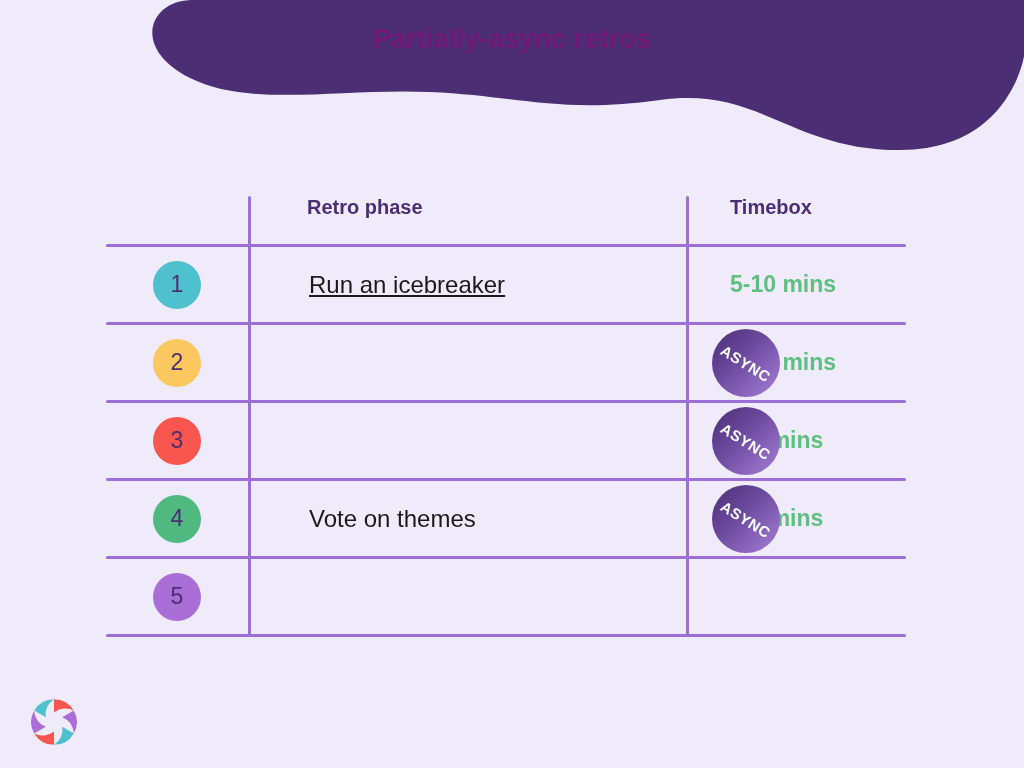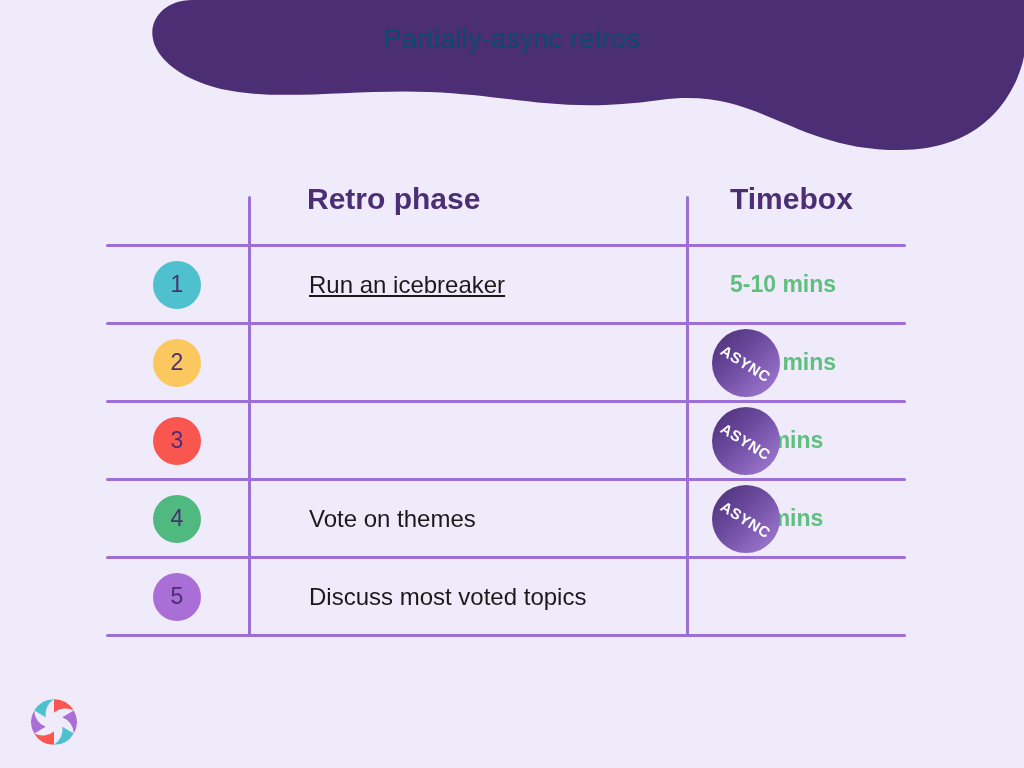--- a/index.html
+++ b/index.html
@@ -44,24 +44,24 @@
     left: 106px;
     top: 182px;
     width: 800px;
   }
   .table-head {
     position: relative;
     height: 62px;
   }
   .th {
     position: absolute;
-    font-size: 30px;
+    font-size: 20px;
     font-weight: bold;
     color: #4B2E73;
-    top: 0;
+    top: 14px;
     font-family: "Liberation Sans", sans-serif;
   }
   .th.phase { left: 201px; }
   .th.timebox { left: 624px; }
 
   .hrule {
     height: 3px;
     background: #9B6FD6;
     width: 100%;
     border-radius: 2px;
@@ -174,21 +174,21 @@
 <body style="background: rgb(239, 235, 250);">
 
 <svg id="header-blob" viewBox="0 0 1024 170" preserveAspectRatio="none" aria-hidden="true">
   <path id="blob-path" d="M192,0 L1024,0 L1024,56
        C1024,56 1010,150 900,150
        C790,150 760,86 660,100
        C560,114 520,96 430,92
        C340,88 250,108 190,78
        C130,48 150,0 192,0 Z" fill="#4B2E73"></path>
 </svg>
-<div id="header-title" style="color: #0c4a6e;">Partially-async retros</div>
+<div id="header-title" style="color: #701a75; font-weight: bold;">Partially-async retros</div>
 
 <div id="retro-table">
 
   <div class="table-head">
     <div class="th phase" style="color: rgb(75, 46, 115);">Retro phase</div>
     <div class="th timebox" style="color: rgb(75, 46, 115);">Timebox</div>
   </div>
 
   <div class="hrule" style="background: rgb(155, 111, 214);"></div>
 
@@ -251,21 +251,20 @@
   </div>
   <div class="hrule" style="background: rgb(155, 111, 214);"></div>
 
   <div class="row">
     <div class="row-inner">
       <div class="cell-num">
         <div class="num-circle" style="background:#A96FD6;">
           <span>5</span>
         </div>
       </div>
-      <div class="cell-phase" style="color: rgb(26, 26, 26);">Discuss most voted topics</div>
     </div>
   </div>
   <div class="hrule" style="background: rgb(155, 111, 214);"></div>
 
   <div class="vline" id="vline-left" style="background: rgb(155, 111, 214);"></div>
   <div class="vline" id="vline-right" style="background: rgb(155, 111, 214);"></div>
 </div>
 
 <svg id="brand-logo" viewBox="0 0 100 100" aria-hidden="true">
   <g transform="translate(50,50)">

